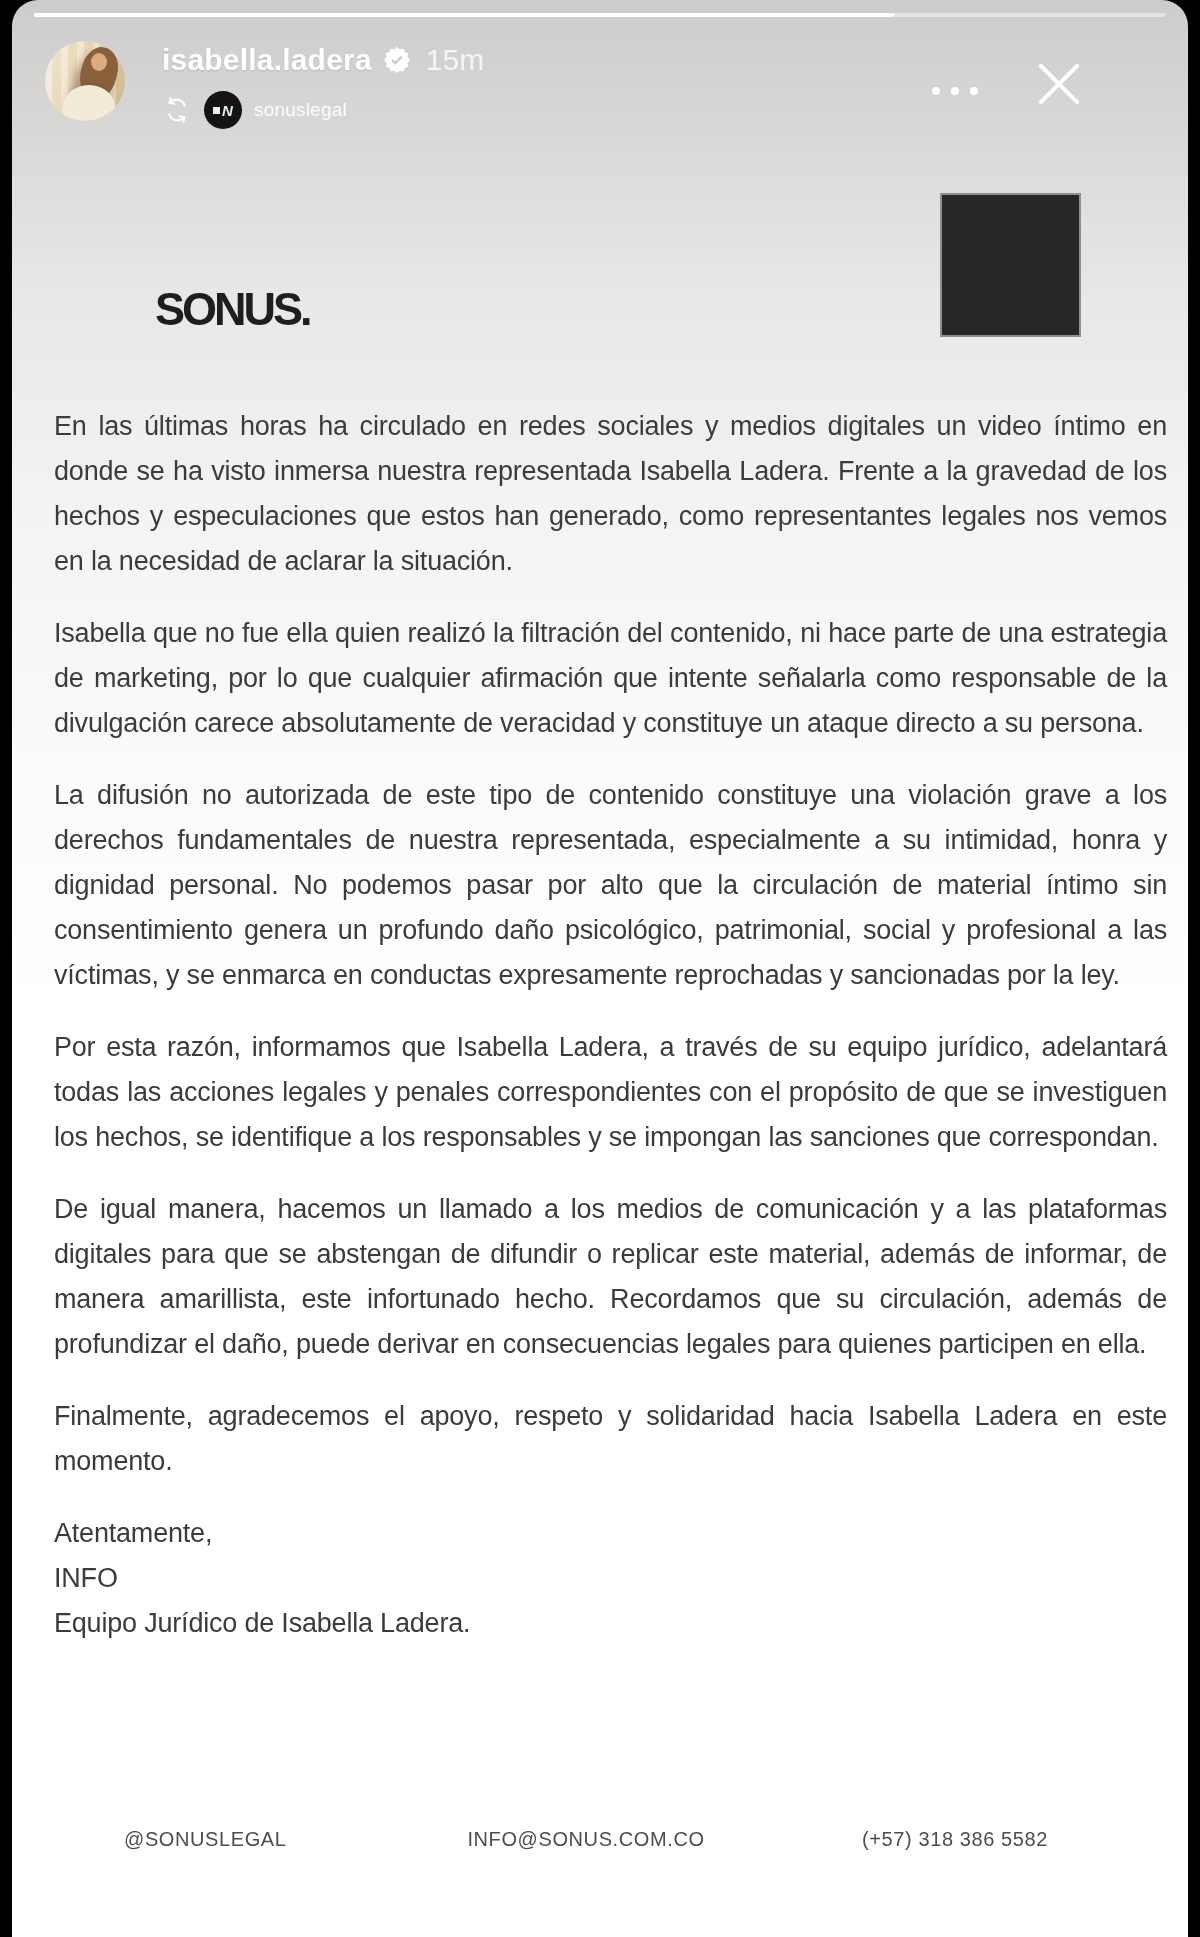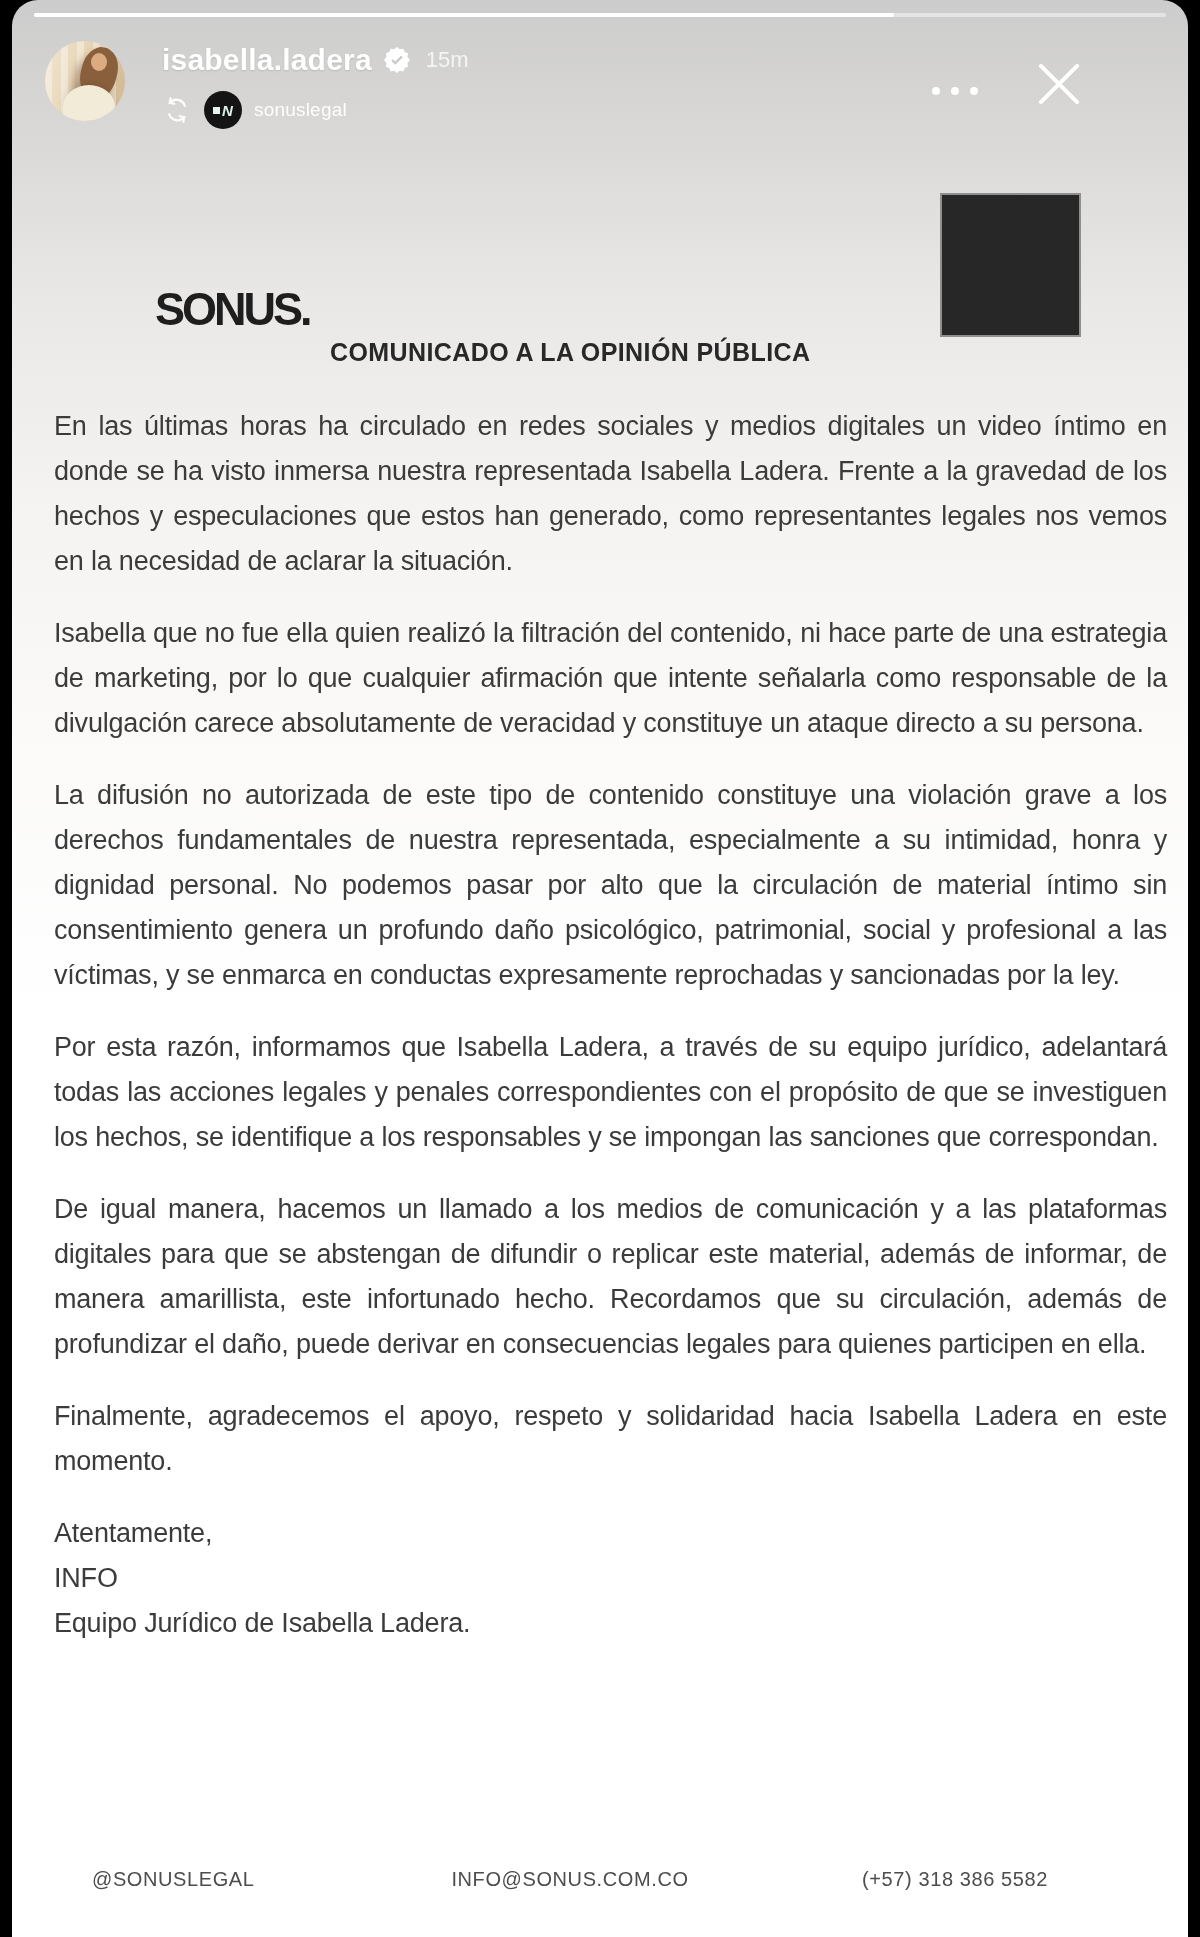--- a/index.html
+++ b/index.html
@@ -54,21 +54,21 @@
     box-shadow: 0 -2px 6px rgba(0,0,0,0.08);
   }
 
   .header-text { position: absolute; left: 117px; top: 0; }
   .row1 { display: flex; align-items: center; gap: 12px; height: 40px; }
   .username {
     color: #ffffff; font-size: 30px; font-weight: 700; letter-spacing: 0.2px;
     text-shadow: 0 1px 2px rgba(0,0,0,0.12);
   }
   .badge { width: 26px; height: 26px; display: inline-block; }
-  .timestamp { color: rgba(255,255,255,0.78); font-size: 22px; font-weight: 400; margin-left: 4px; }
+  .timestamp { color: rgba(255,255,255,0.78); font-size: 30px; font-weight: 400; margin-left: 4px; }
 
   .row2 { display: flex; align-items: center; gap: 12px; margin-top: 10px; height: 40px; }
   .repost-ico { width: 30px; height: 30px; opacity: 0.95; }
   .mini-avatar {
     width: 38px; height: 38px; border-radius: 50%; background: #141414;
     display: flex; align-items: center; justify-content: center; gap: 2px;
   }
   .mini-avatar .sq { width: 7px; height: 7px; background: #e9f4ef; display: inline-block; }
   .mini-avatar .n { color: #dff0e9; font-size: 15px; font-weight: 700; font-style: italic; line-height: 1; }
   .reshare-user { color: rgba(255,255,255,0.94); font-size: 19px; font-weight: 500; letter-spacing: 0.2px; }
@@ -95,23 +95,23 @@
 
   .content {
     position: absolute; top: 404px; left: 42px; width: 1113px;
     color: #3b3b3b; font-size: 27px; line-height: 45px; letter-spacing: -0.2px;
   }
   .content p { margin: 0 0 27px 0; text-align: justify; }
   .signature { margin-top: 14px; }
   .signature div { line-height: 45px; }
 
   .footer {
-    position: absolute; top: 1868px; left: 0; right: 0;
+    position: absolute; top: 1828px; left: 0; right: 0;
     display: grid; grid-template-columns: 1fr auto 1fr;
-    padding: 0 140px 0 80px;
+    padding: 0 140px 0 112px;
     color: #4d4d4d; font-size: 20px; letter-spacing: 0.6px; font-weight: 400;
   }
   .footer .f-left  { justify-self: start; }
   .footer .f-mid   { justify-self: center; }
   .footer .f-right { justify-self: end; }
 </style>
 </head>
 <body>
 
 <div class="story">
@@ -162,21 +162,20 @@
         <i></i>
     </span>
     <span class="close-ico">
       <svg viewBox="0 0 24 24" width="58" height="58" fill="none" stroke="#ffffff" stroke-width="1.7" stroke-linecap="round">
         <path d="M4.5 4.5l15 15M19.5 4.5l-15 15"></path>
       </svg>
     </span>
   </div>
 
   <div class="logo">SONUS.</div>
-  <div class="doc-title">COMUNICADO A LA OPINIÓN PÚBLICA</div>
   <div class="black-square"></div>
 
   <div class="content">
     <p>En las últimas horas ha circulado en redes sociales y medios digitales un video íntimo en donde se ha visto inmersa nuestra representada Isabella Ladera. Frente a la gravedad de los hechos y especulaciones que estos han generado, como representantes legales nos vemos en la necesidad de aclarar la situación.</p>
     <p>Isabella que no fue ella quien realizó la filtración del contenido, ni hace parte de una estrategia de marketing, por lo que cualquier afirmación que intente señalarla como responsable de la divulgación carece absolutamente de veracidad y constituye un ataque directo a su persona.</p>
     <p>La difusión no autorizada de este tipo de contenido constituye una violación grave a los derechos fundamentales de nuestra representada, especialmente a su intimidad, honra y dignidad personal. No podemos pasar por alto que la circulación de material íntimo sin consentimiento genera un profundo daño psicológico, patrimonial, social y profesional a las víctimas, y se enmarca en conductas expresamente reprochadas y sancionadas por la ley.</p>
     <p>Por esta razón, informamos que Isabella Ladera, a través de su equipo jurídico, adelantará todas las acciones legales y penales correspondientes con el propósito de que se investiguen los hechos, se identifique a los responsables y se impongan las sanciones que correspondan.</p>
     <p>De igual manera, hacemos un llamado a los medios de comunicación y a las plataformas digitales para que se abstengan de difundir o replicar este material, además de informar, de manera amarillista, este infortunado hecho. Recordamos que su circulación, además de profundizar el daño, puede derivar en consecuencias legales para quienes participen en ella.</p>
     <p>Finalmente, agradecemos el apoyo, respeto y solidaridad hacia Isabella Ladera en este momento.</p>
     <div class="signature">

